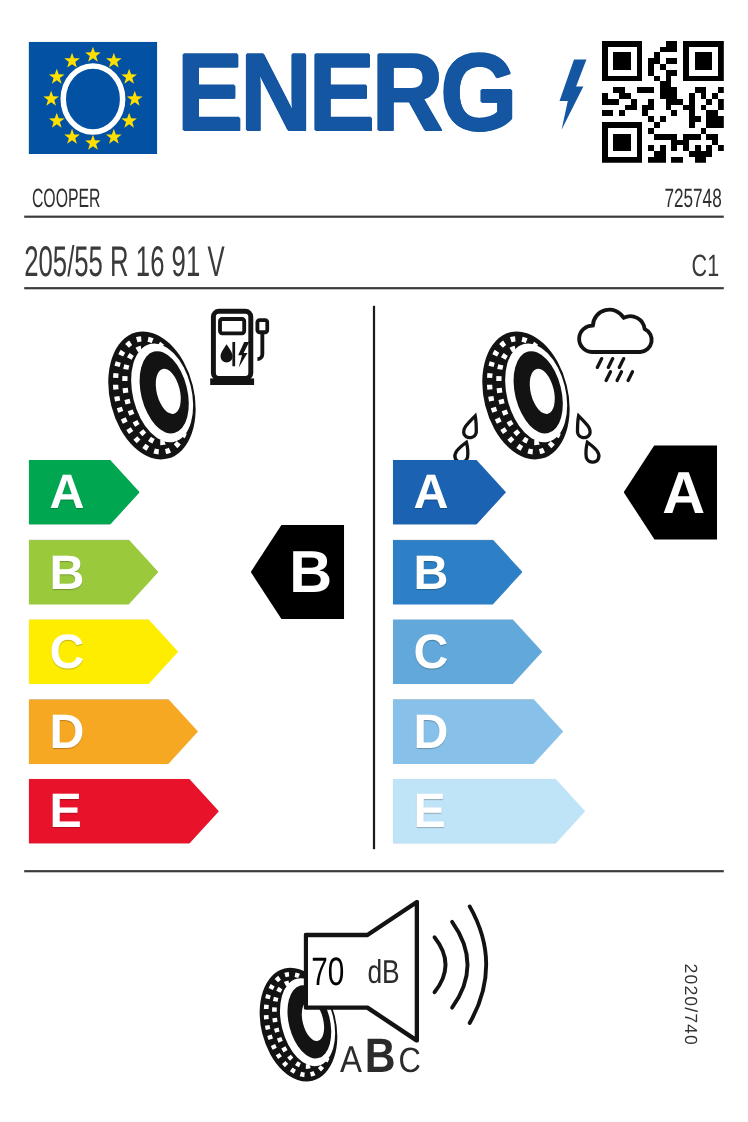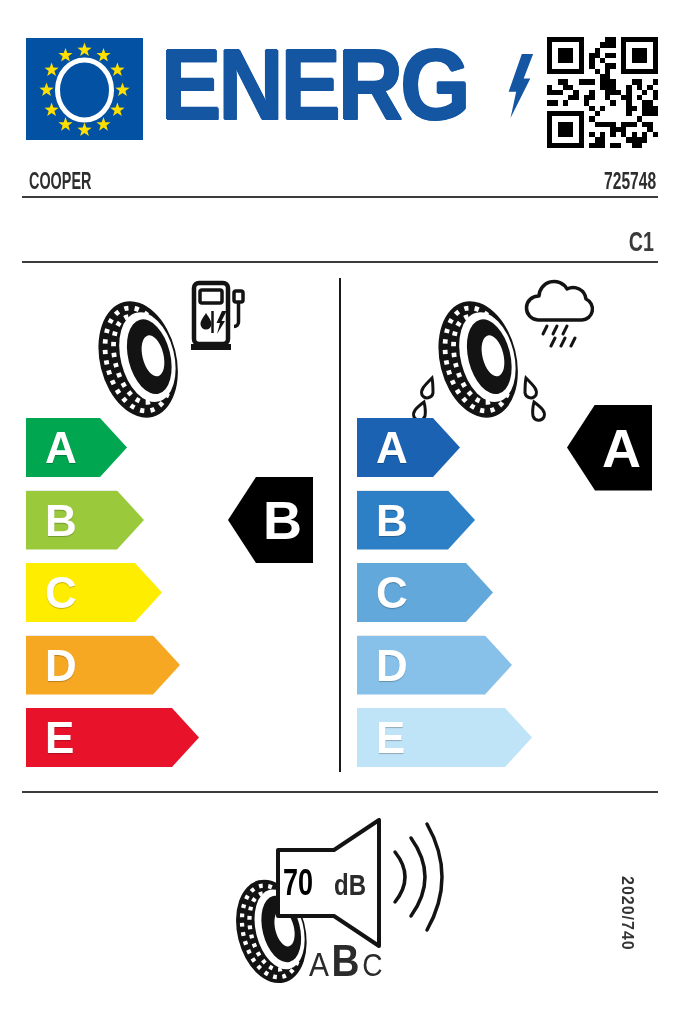--- a/index.html
+++ b/index.html
@@ -1,18 +1,18 @@
 <!DOCTYPE html>
 <html><head>
 <meta charset="utf-8">
 <style>
   html,body{margin:0;padding:0;background:#fff;}
   .label{position:relative;width:680px;height:1020px;background:#fff;overflow:hidden;
          font-family:"Liberation Sans", sans-serif;color:#2e2e2e;}
-  .abs{position:absolute;font-weight:bold;}
+  .abs{position:absolute;}
   .hr{position:absolute;height:2px;background:#3c3c3c;left:22px;width:636px;}
   .vr{position:absolute;width:2px;background:#1a1a1a;}
   .cond-l{transform-origin:left center;display:inline-block;white-space:nowrap;}
   .cond-r{transform-origin:right center;display:inline-block;white-space:nowrap;}
   .energ{font-weight:bold;letter-spacing:-3px;line-height:94px;
          transform:scaleX(0.9);transform-origin:left center;white-space:nowrap;}
   .scale{position:absolute;top:418px;width:240px;height:350px;}
   .grade-arrow{position:absolute;left:0;height:59px;box-sizing:border-box;padding-left:19px;
       clip-path:polygon(0 0,calc(100% - 27px) 0,100% 50%,calc(100% - 27px) 100%,0 100%);
       color:#fff;font-weight:bold;font-size:44px;line-height:59px;
@@ -204,20 +204,23 @@
   </div>
 
   <div class="abs" style="left:29px;top:167px;font-size:24px;">
     <span class="cond-l" style="transform:scaleX(0.6);">COOPER</span>
   </div>
   <div class="abs" style="right:24px;top:167px;font-size:24px;">
     <span class="cond-r" style="transform:scaleX(0.65);">725748</span>
   </div>
   <div class="hr" style="top:196px;"></div>
 
+  <div class="abs" style="left:22px;top:217px;font-size:39px;color:#3a3a3a;">
+    <span class="cond-l" style="transform:scaleX(0.6);">205/55 R 16 91 V</span>
+  </div>
   <div class="abs" style="right:26px;top:226px;font-size:28px;color:#3a3a3a;">
     <span class="cond-r" style="transform:scaleX(0.7);">C1</span>
   </div>
   <div class="hr" style="top:261px;"></div>
 
   <div class="vr" style="left:339px;top:278px;height:494px;"></div>
 
   <div class="abs" style="left:96px;top:296px;">
     <svg width="88" height="126" viewBox="0 0 92 132">
         <use href="#tire"></use>

